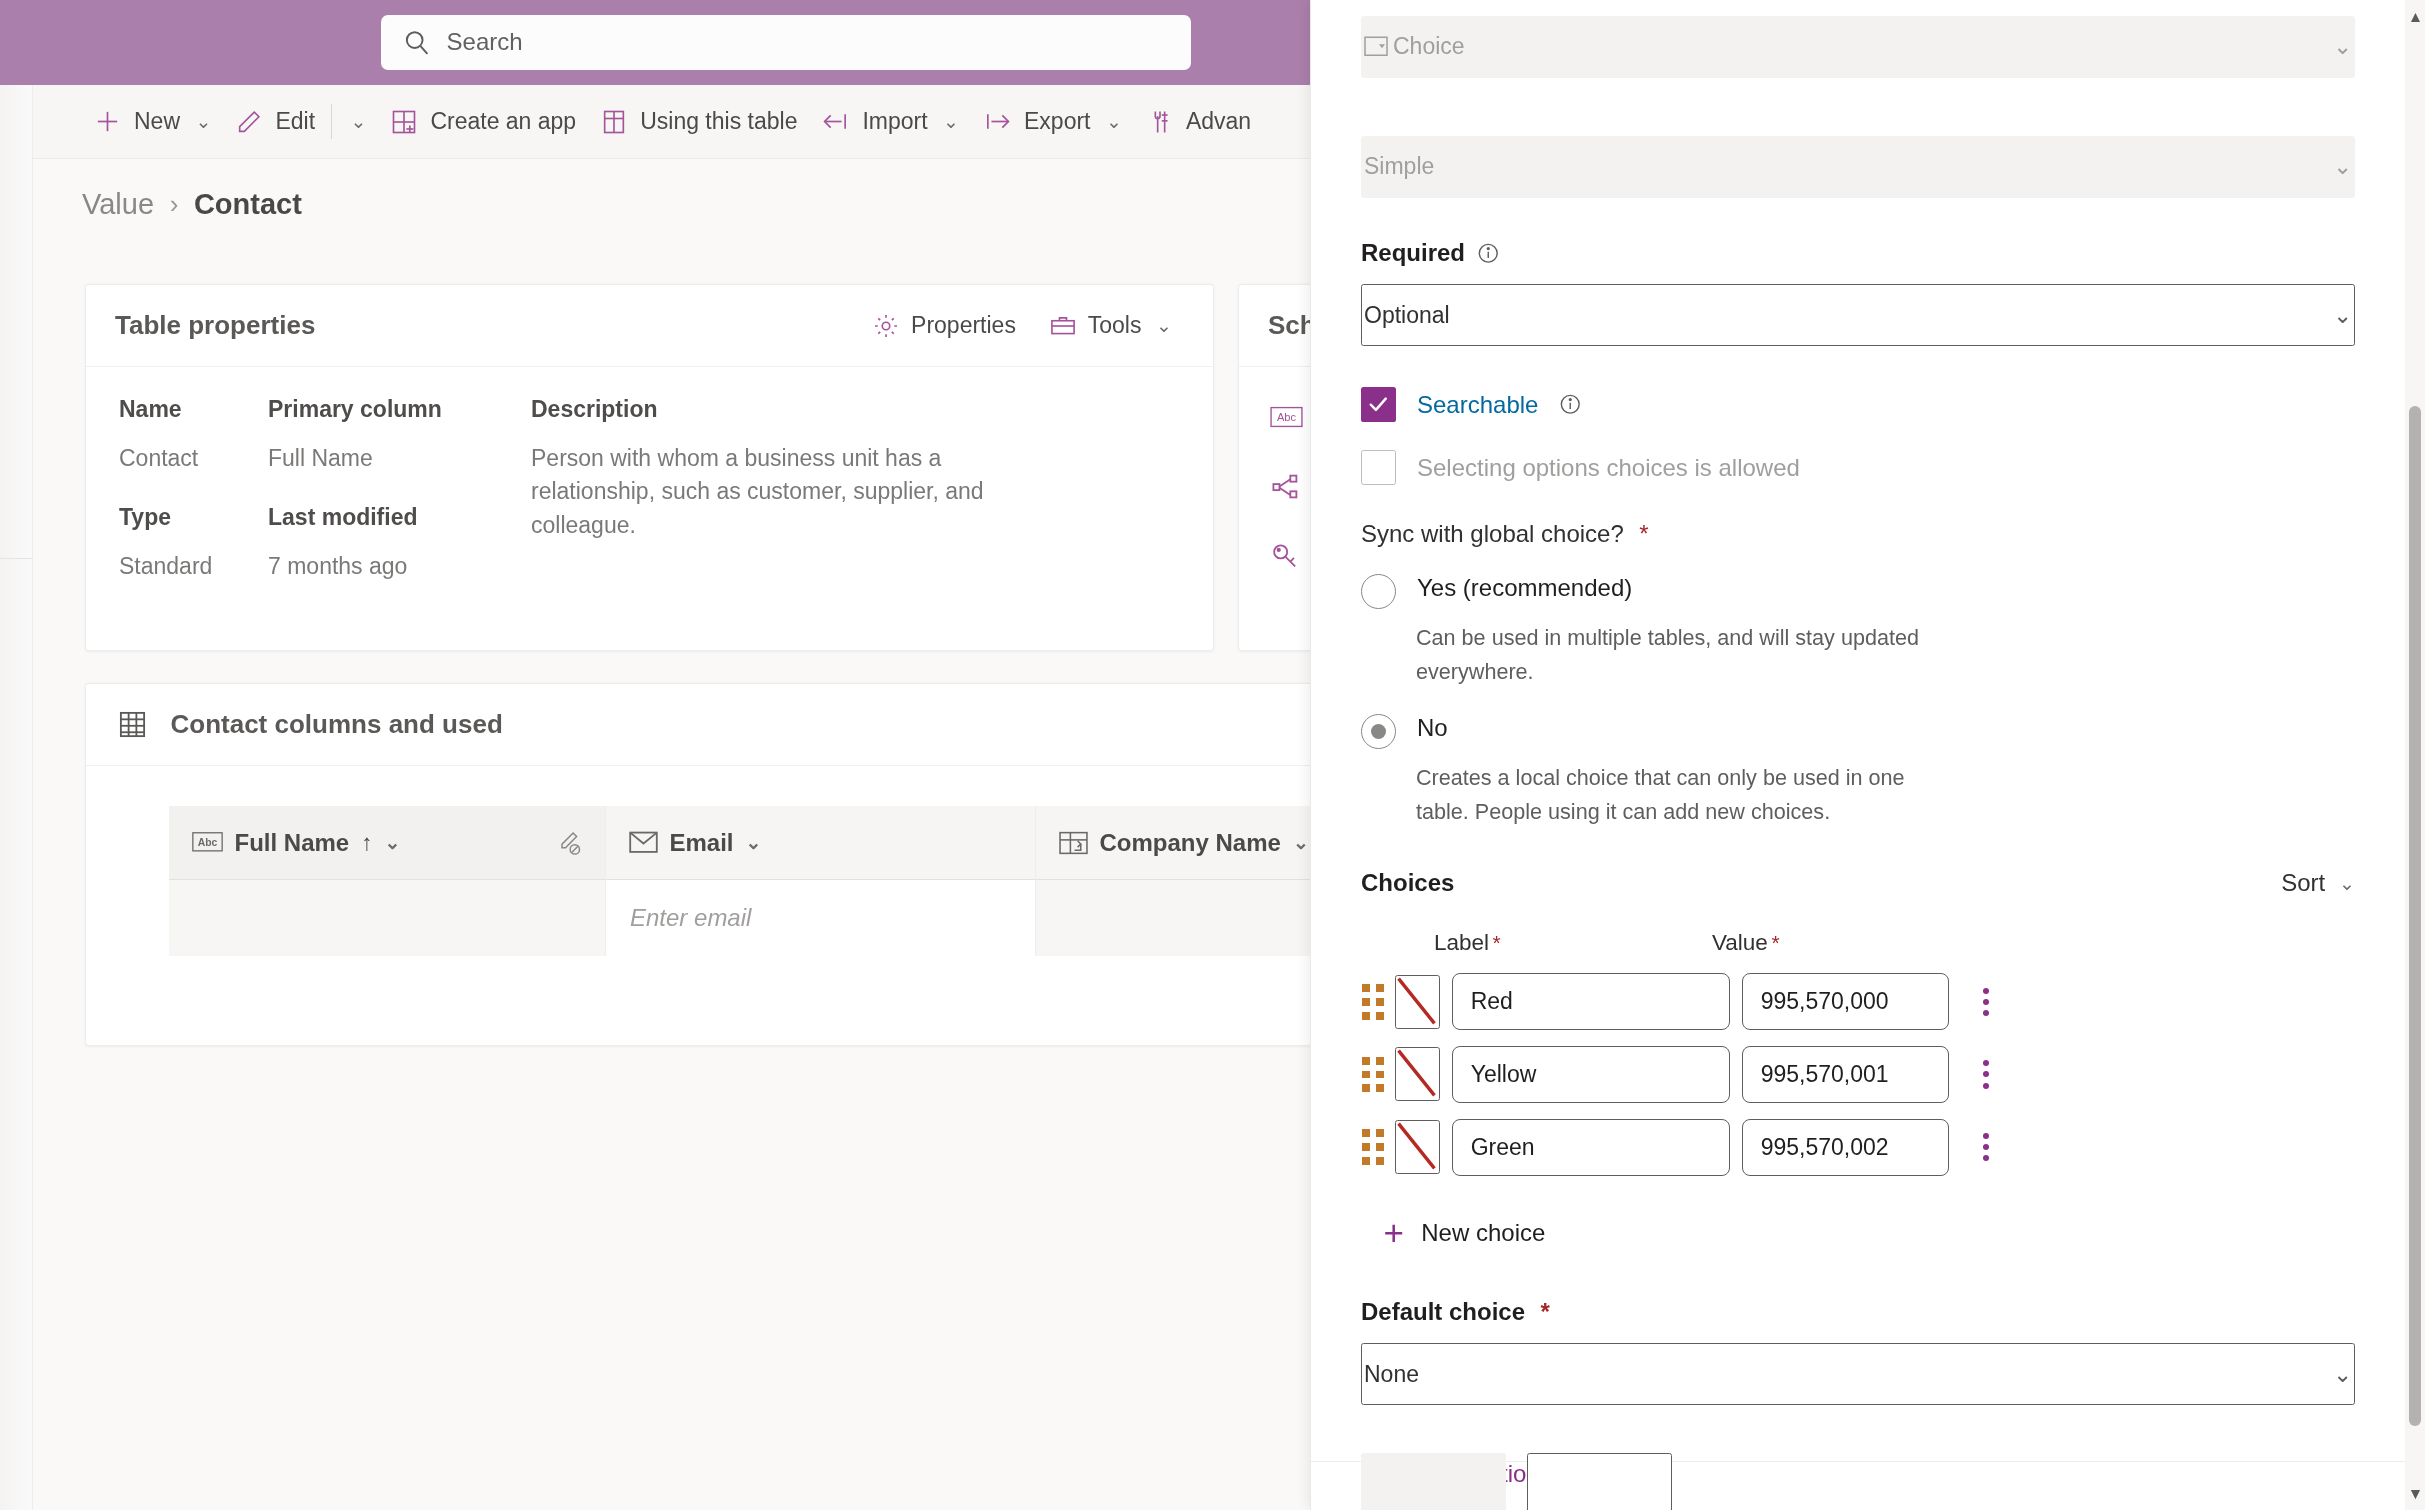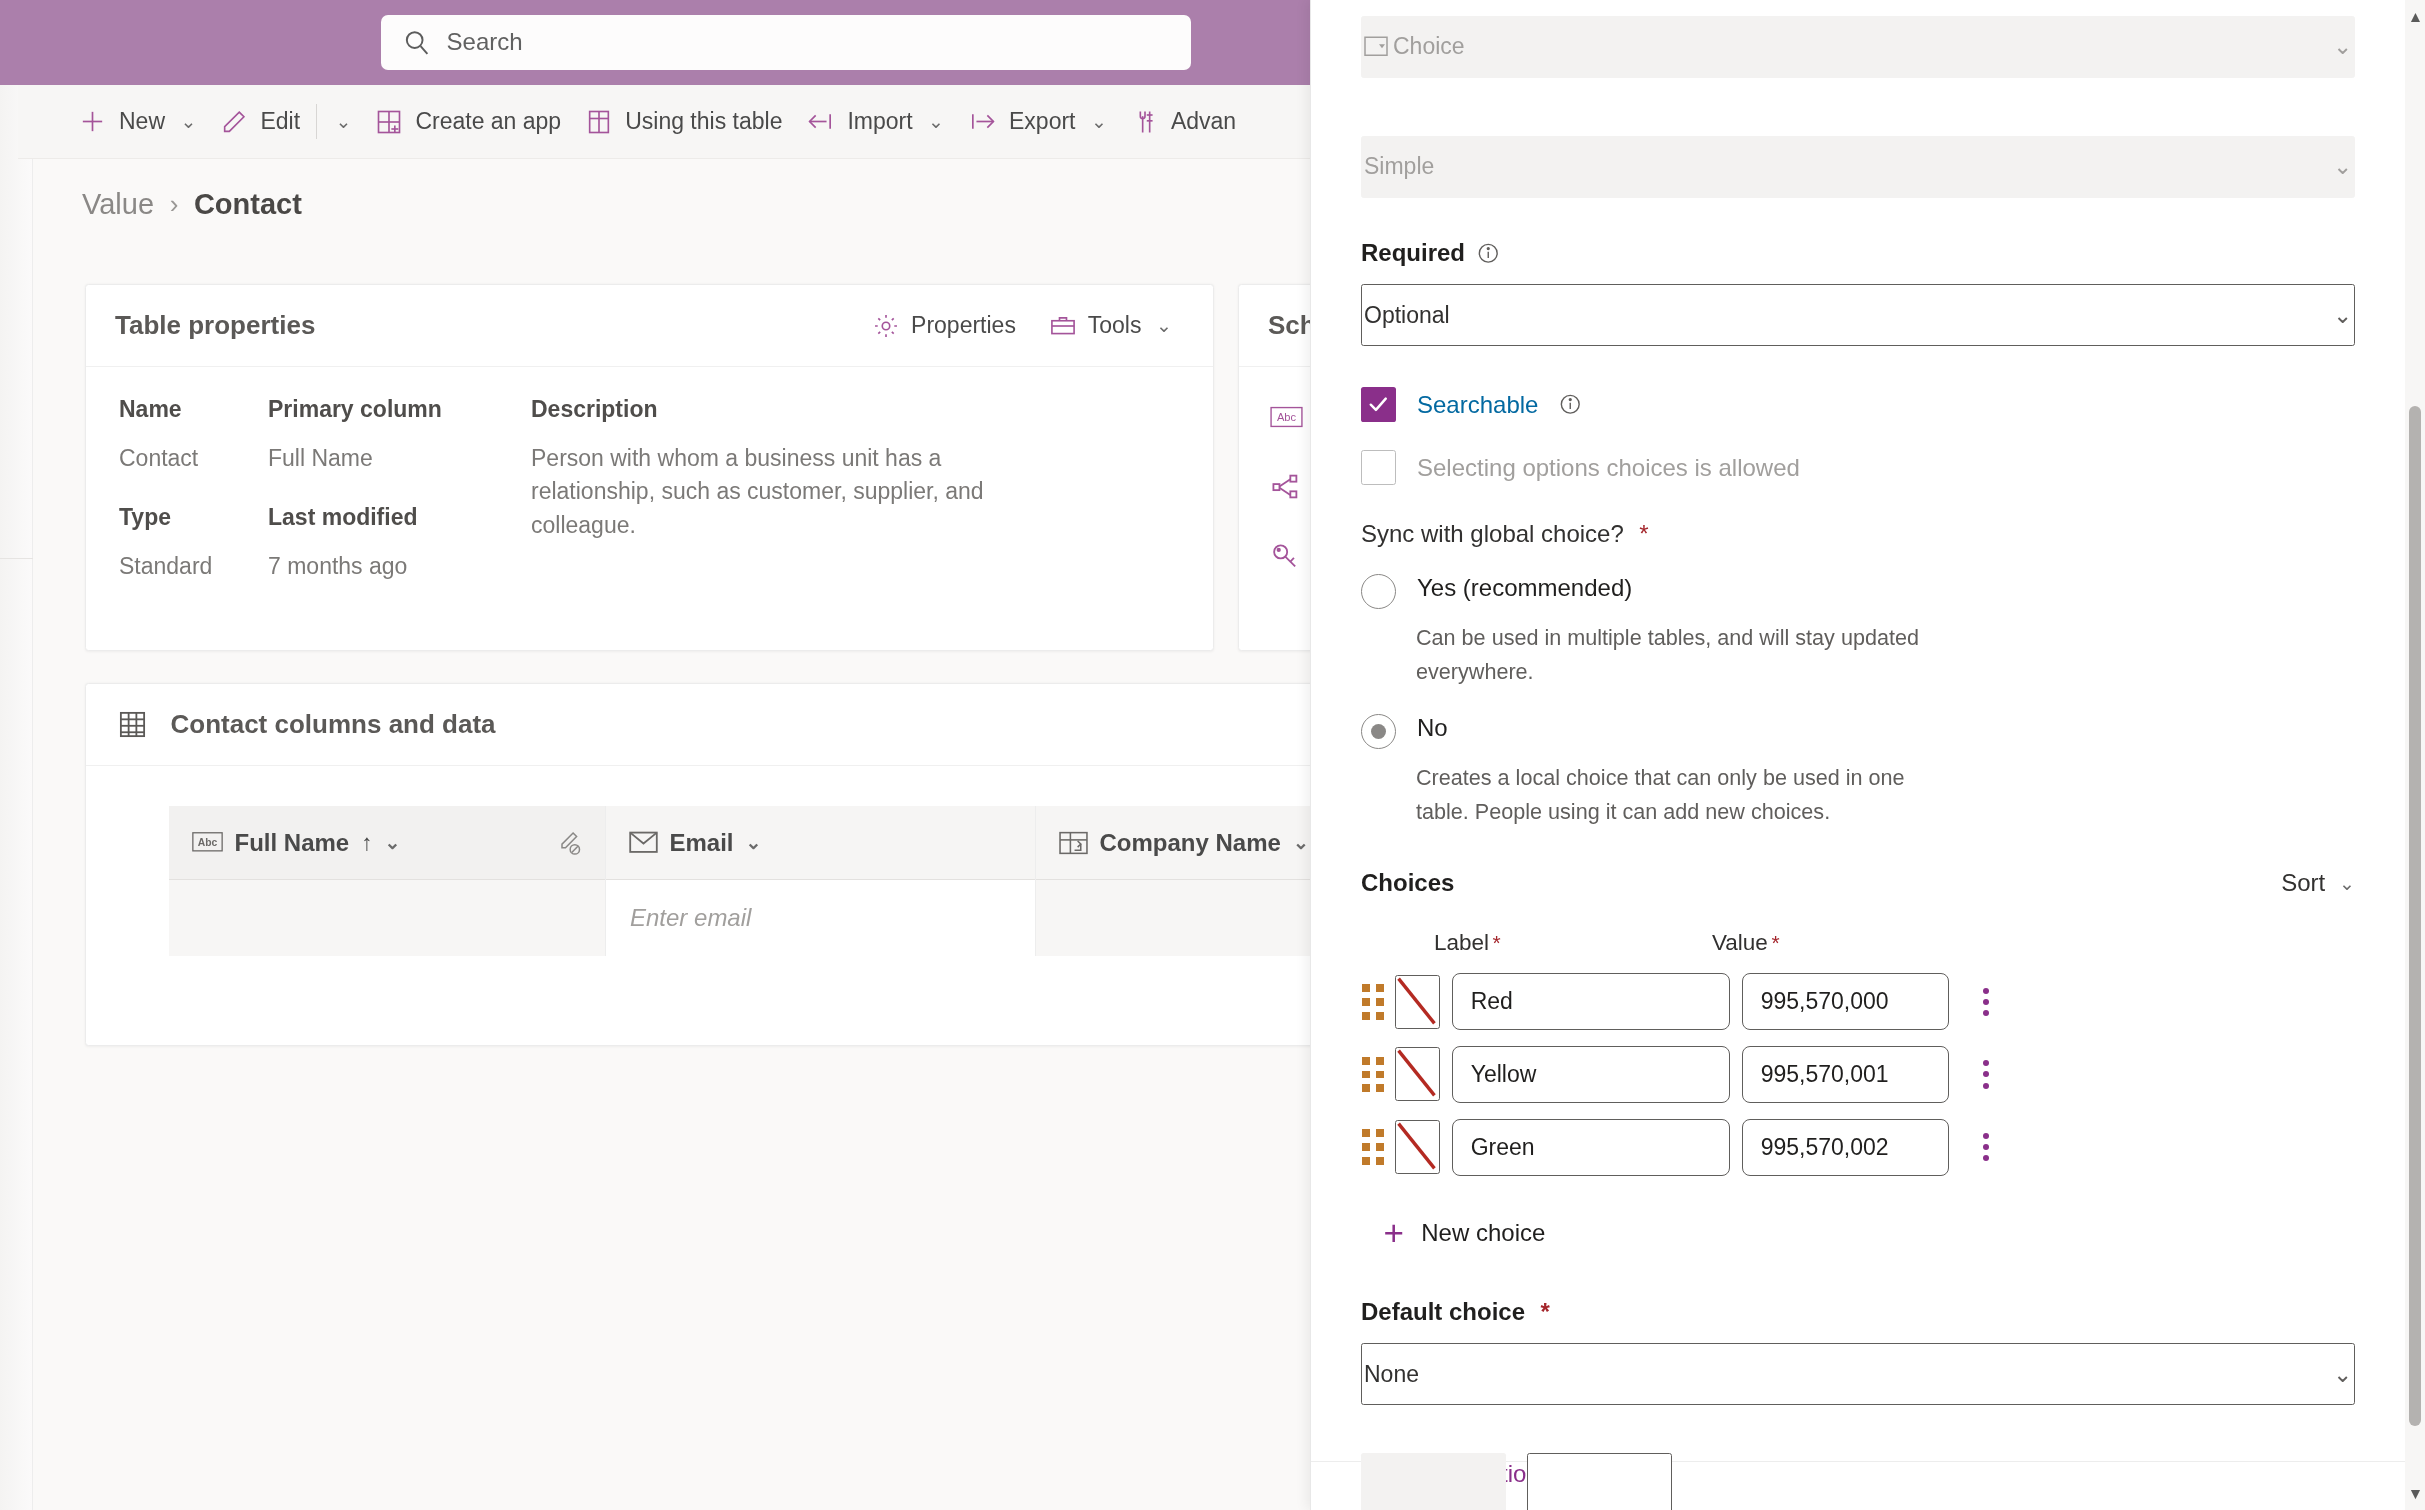--- a/index.html
+++ b/index.html
@@ -30,21 +30,21 @@
   
   .rail {
     position: absolute; left: 0; top: 85px; width: 33px; height: 1425px;
     background: linear-gradient(to right,#f4f3f2,#fbfafa);
     border-right: 0.9px solid #ededed;
   }
   .rail-div { position:absolute; left:0; top:473px; width:33px; height:0.9px; background:#e6e4e2; }
 
   
   .cmdbar {
-    position: absolute; left: 18px; top: 85px; width: 2393px; height: 74px;
+    position: absolute; left: 33px; top: 85px; width: 2393px; height: 74px;
     background: #f7f6f5; border-bottom: 0.9px solid #edebe9;
     display: flex; align-items: center; padding-left: 48px; gap: 0;
   }
   .cmd {
     display: flex; align-items: center; gap: 12px;
     padding: 0 12px; height: 54px; font-size: 23px; color: #4a4a4a;
     cursor: default; white-space: nowrap;
   }
   .cmd .gl { color: #a4549a; display: flex; align-items: center; }
   .chev { color: #6b6b6b; font-size: 19px; margin-left: 3.5px; }
@@ -408,21 +408,21 @@
         <span class="gl">
           <svg width="31" height="31" viewBox="0 0 24 24" fill="none" stroke="currentColor" stroke-width="1.4">
             <rect x="3" y="3" width="18" height="18"></rect>
             <line x1="3" y1="8" x2="21" y2="8"></line>
               <line x1="3" y1="13" x2="21" y2="13"></line>
               <line x1="3" y1="18" x2="21" y2="18"></line>
             <line x1="9" y1="3" x2="9" y2="21"></line>
               <line x1="15" y1="3" x2="15" y2="21"></line>
           </svg>
         </span>
-        <span class="card-title">Contact columns and data</span>
+        <span class="card-title">Contact columns and used</span>
       </div>
       <div class="grid-wrap">
         <div class="grid-table">
 
           <div class="gcol c-name">
             <div class="gth">
               <span class="gl">
                 <svg width="31" height="22.5" viewBox="0 0 36 26" fill="none" stroke="currentColor" stroke-width="1.5" style="font-size:28px">
                   <rect x="1" y="2" width="34" height="21"></rect>
                   <text x="18" y="17" font-size="12" fill="currentColor" stroke="none" text-anchor="middle" font-family="Liberation Sans">Abc</text>

